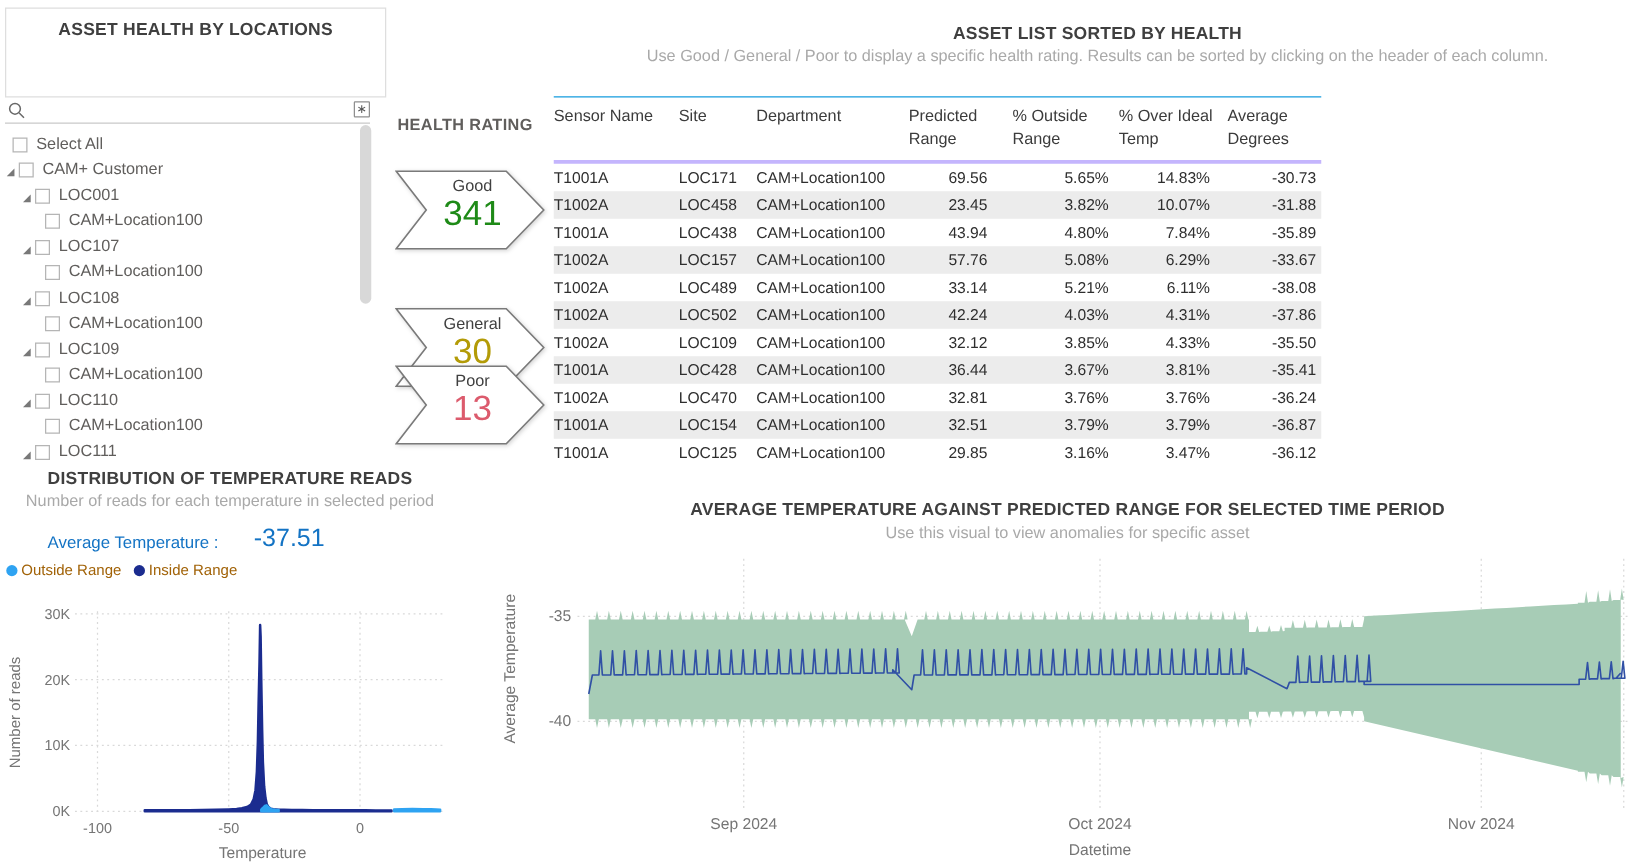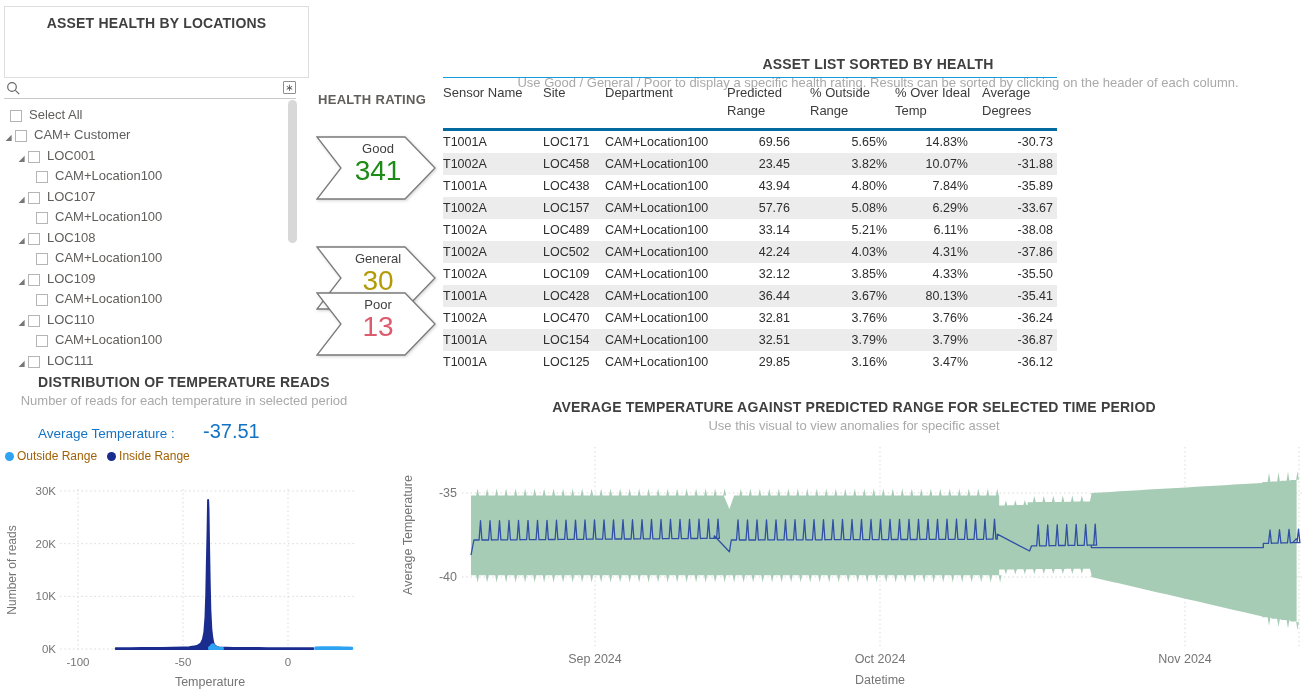--- a/index.html
+++ b/index.html
@@ -33,24 +33,24 @@
 
   
   .hr-title { left:318px; top:92px; font-size:13px; font-weight:700; color:#605e5c; letter-spacing:.3px; }
   .chevron { position:absolute; left:316px; width:120px; height:64px; }
   .chevron svg { position:absolute; left:0; top:0; filter:drop-shadow(1.5px 1.5px 1.5px rgba(0,0,0,.18)); }
   .chevron-text { position:absolute; left:16px; top:5px; width:92px; text-align:center; }
   .chevron-label { font-size:13px; color:#404040; }
   .chevron-value { font-size:28px; font-weight:500; line-height:1.05; }
 
   
-  .tbl-titlewrap { left:450px; top:18px; width:856px; text-align:center;margin-top:38px; }
+  .tbl-titlewrap { left:450px; top:18px; width:856px; text-align:center; }
   .asset-table { position:absolute; left:443px; top:77px; width:614px; }
   .tbl-header { display:grid; grid-template-columns:100px 62px 122px 83px 85px 87px 75px;
-    border-top:1px solid #149cde; border-bottom:3px solid #0369a1;
+    border-top:1px solid #149cde; border-bottom:3px solid #c4b5fd;
     padding-top:6px; padding-bottom:5px; min-height:54px; }
   .tbl-header .hcell { font-size:13px; color:#3b3b3b; line-height:1.4; padding-right:6px; }
   .tbl-row { display:grid; grid-template-columns:100px 62px 122px 83px 85px 87px 75px;
     height:22px; align-items:center; }
   .tbl-row.alt { background:#ececec; }
   .tbl-row .cell { font-size:12.5px; color:#2e2e2e; white-space:nowrap; }
   .cell.num { text-align:right; }
   .c3 { padding-right:20px; } .c4 { padding-right:8px; } .c5 { padding-right:14px; } .c6 { padding-right:4px; }
 
   
@@ -260,21 +260,21 @@
             <div class="cell num c4">3.85%</div>
             <div class="cell num c5">4.33%</div>
             <div class="cell num c6">-35.50</div>
           </div>
           <div class="tbl-row alt">
             <div class="cell">T1001A</div>
             <div class="cell">LOC428</div>
             <div class="cell">CAM+Location100</div>
             <div class="cell num c3">36.44</div>
             <div class="cell num c4">3.67%</div>
-            <div class="cell num c5">80.13%</div>
+            <div class="cell num c5">3.81%</div>
             <div class="cell num c6">-35.41</div>
           </div>
           <div class="tbl-row">
             <div class="cell">T1002A</div>
             <div class="cell">LOC470</div>
             <div class="cell">CAM+Location100</div>
             <div class="cell num c3">32.81</div>
             <div class="cell num c4">3.76%</div>
             <div class="cell num c5">3.76%</div>
             <div class="cell num c6">-36.24</div>

